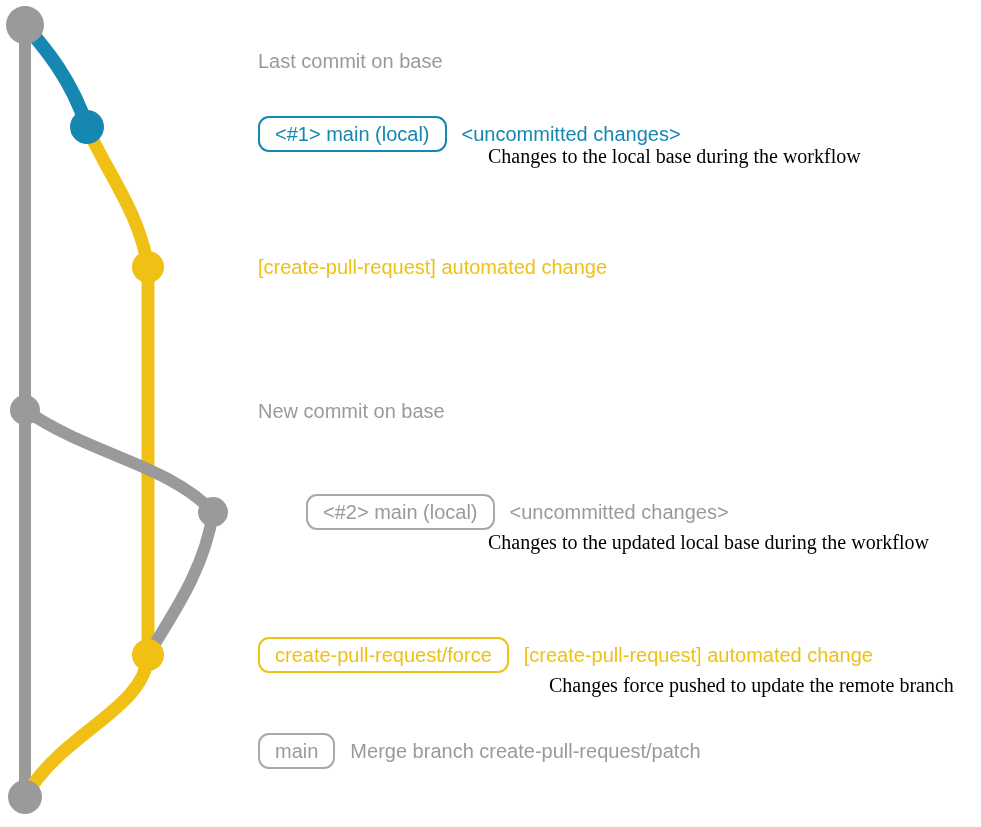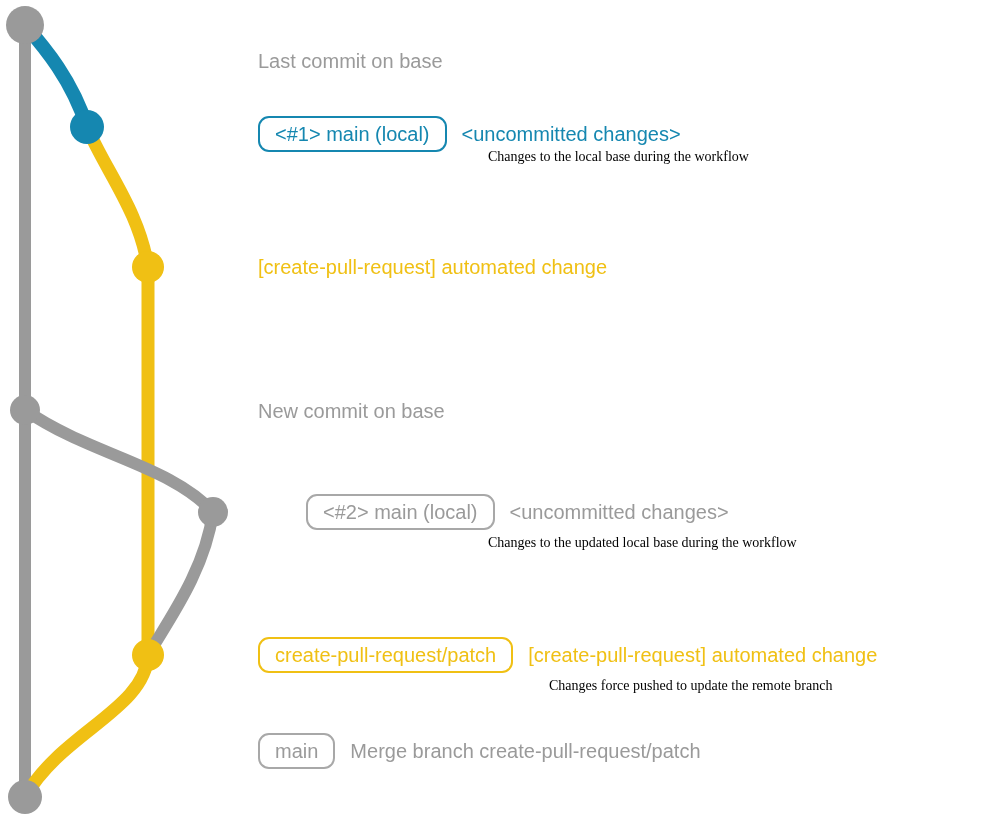--- a/index.html
+++ b/index.html
@@ -11,21 +11,21 @@
     overflow: hidden;
     font-family: "Liberation Sans", sans-serif;
   }
   .graph-svg { position: absolute; left: 0; top: 0; }
   .abs { position: absolute; white-space: nowrap; }
   .row { position: absolute; display: flex; align-items: center; gap: 15px; white-space: nowrap; }
   .sans { font-family: "Liberation Sans", sans-serif; font-size: 20px; }
   .serif-note {
     position: absolute;
     font-family: "Liberation Serif", serif;
-    font-size: 14px;
+    font-size: 20px;
     line-height: 21px;
     color: #000000;
     white-space: nowrap;
   }
   .gray   { color: #9a9a9a; }
   .teal   { color: #1587b0; }
   .yellow { color: #f0c014; }
   .badge {
     display: inline-flex;
     align-items: center;
@@ -82,21 +82,21 @@
 
   <div class="abs sans gray caption" style="left:258px; top:399px;text-align:right;">New commit on base</div>
 
   <div class="row" style="left:258px; top:494px;padding-left:48px;">
     <span class="badge gray-badge">&lt;#2&gt; main (local)</span>
     <span class="sans gray caption">&lt;uncommitted changes&gt;</span>
   </div>
   <div class="serif-note" style="left:488px; top:532px;">Changes to the updated local base during the workflow</div>
 
   <div class="row" style="left:258px; top:637px;">
-    <span class="badge yellow-badge">create-pull-request/patch</span>
+    <span class="badge yellow-badge">create-pull-request/force</span>
     <span class="sans yellow caption">[create-pull-request] automated change</span>
   </div>
   <div class="serif-note" style="left:549px; top:675px;">Changes force pushed to update the remote branch</div>
 
   <div class="row" style="left:258px; top:733px;text-align:center;">
     <span class="badge gray-badge">main</span>
     <span class="sans gray caption">Merge branch create-pull-request/patch</span>
   </div>
 
 </div>

